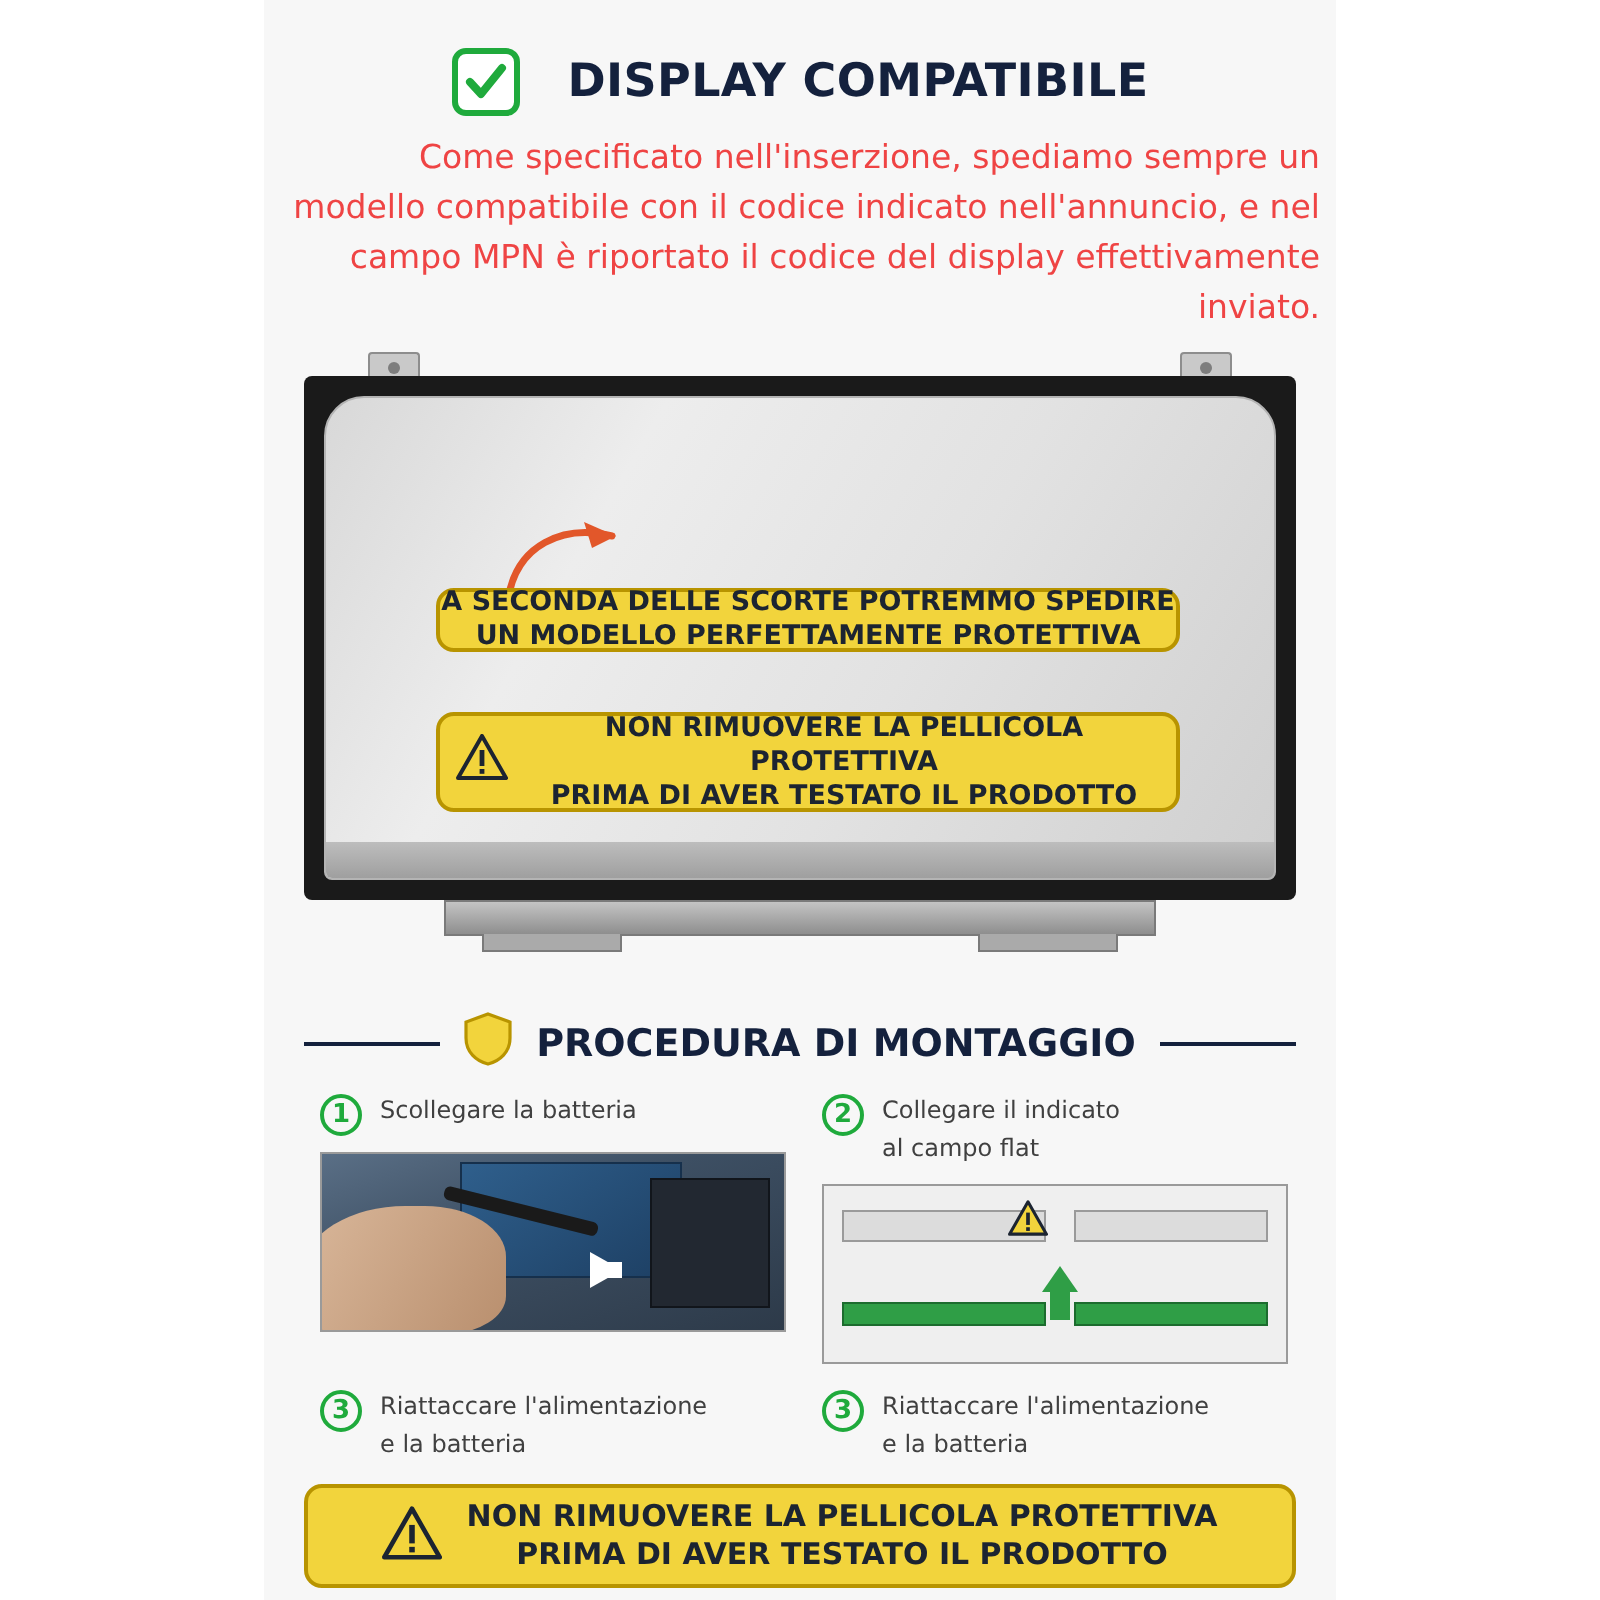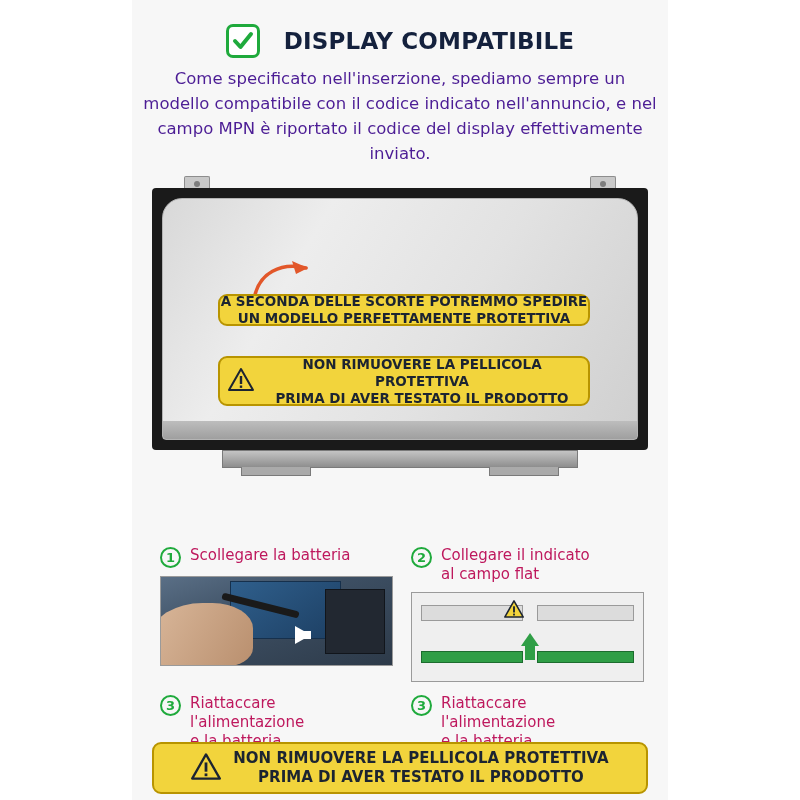--- a/index.html
+++ b/index.html
@@ -44,24 +44,24 @@
     font-size: 23px;
     font-weight: bold;
     color: #14213d;
     letter-spacing: 0.2px;
   }
 
   .intro {
     position: absolute;
     left: 140px; top: 66px;
     width: 520px;
-    text-align: center;
+    text-align: right;
     font-size: 16.5px;
     line-height: 25px;
-    color: #4c1d95;
+    color: #ef4444;
   }
 
   
   .panel-wrap {
     position: absolute;
     left: 152px; top: 176px;
     width: 496px; height: 300px;
   }
   .tab {
     position: absolute;
@@ -197,23 +197,23 @@
     width: 21px; height: 21px;
     border-radius: 50%;
     border: 2px solid #1faa3c;
     color: #1faa3c;
     font-weight: bold;
     font-size: 13px;
     display: flex; align-items: center; justify-content: center;
     margin-top: 1px;
   }
   .step-text {
-    font-size: 15px;
+    font-size: 12px;
     line-height: 19px;
-    color: #be185d;
+    color: #404040;
   }
   .photo {
     margin-top: 8px;
     width: 233px; height: 90px;
     border: 1px solid #9a9a9a;
     position: relative;
     overflow: hidden;
   }
   .photo.a { background: linear-gradient(160deg,#5a6f86 0%, #3d4f63 40%, #2d3a49 100%); }
   .photo.b { background: #efefef; }
@@ -366,20 +366,30 @@
         <span style="display:block">PRIMA DI AVER TESTATO IL PRODOTTO</span>
       </span>
     </div>
 
     <div class="panel-foot">
       <div class="foot-tab l"></div>
       <div class="foot-tab r"></div>
     </div>
   </div>
 
+  <div class="section-head">
+    <div class="rule"></div>
+    <span class="shield">
+      <svg width="24" height="27" viewBox="0 0 24 27" aria-hidden="true">
+        <path d="M12 1 L23 5 V13 C23 20 18 24.5 12 26 C6 24.5 1 20 1 13 V5 Z" fill="#f2d43c" stroke="#b89400" stroke-width="1.6"></path>
+      </svg>
+    </span>
+    <div class="section-title">PROCEDURA DI MONTAGGIO</div>
+    <div class="rule"></div>
+  </div>
 
   <div class="steps">
 
     <div class="col">
       <div class="step-line">
         <div class="num">1</div>
         <div class="step-text">
           <span style="display:block">Scollegare la batteria</span>
         </div>
       </div>

